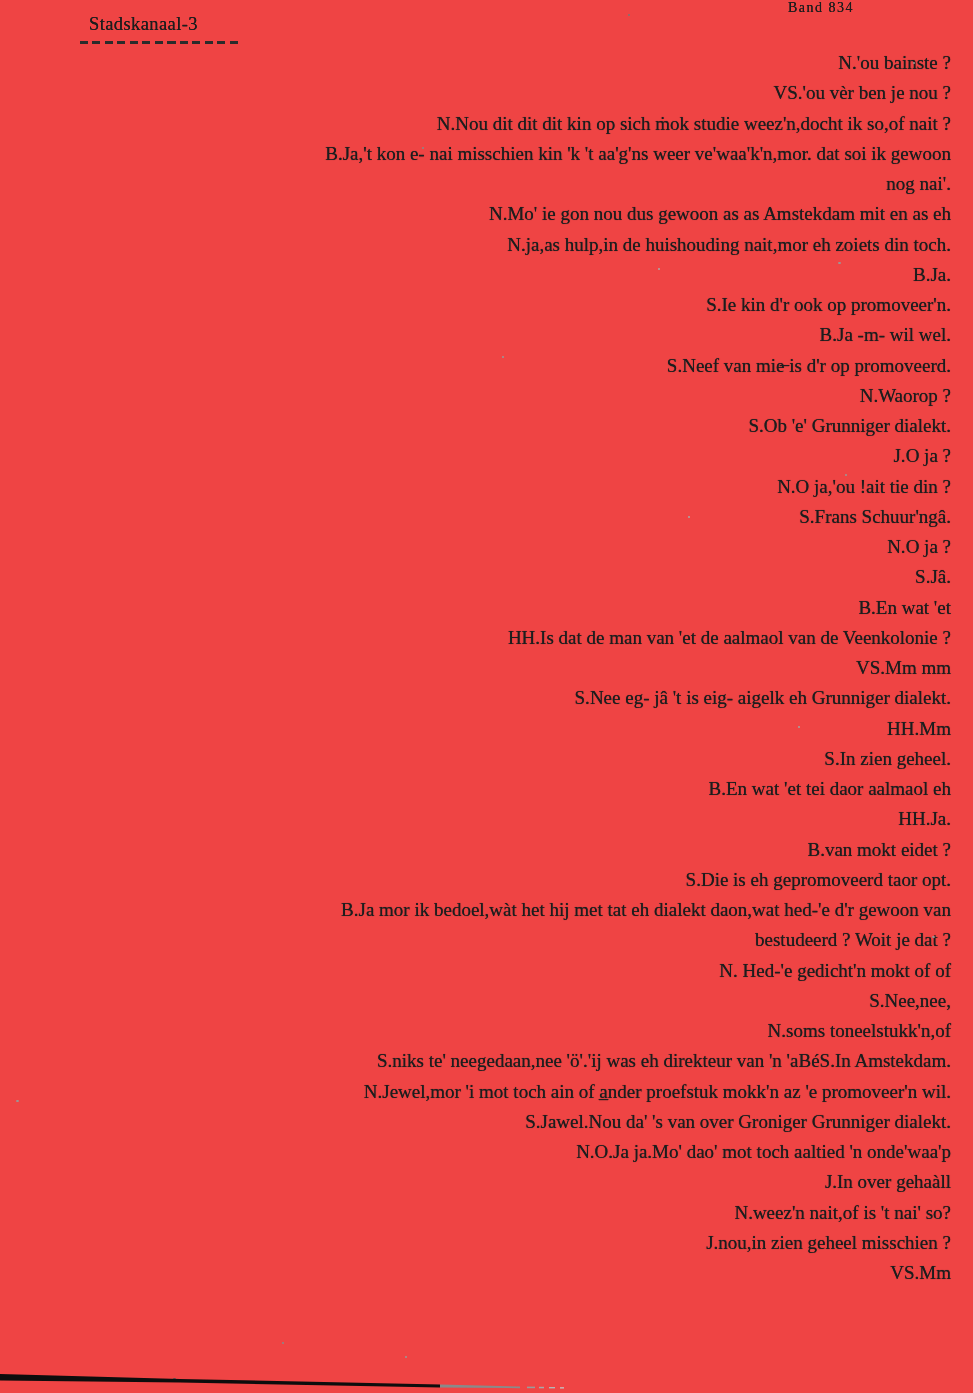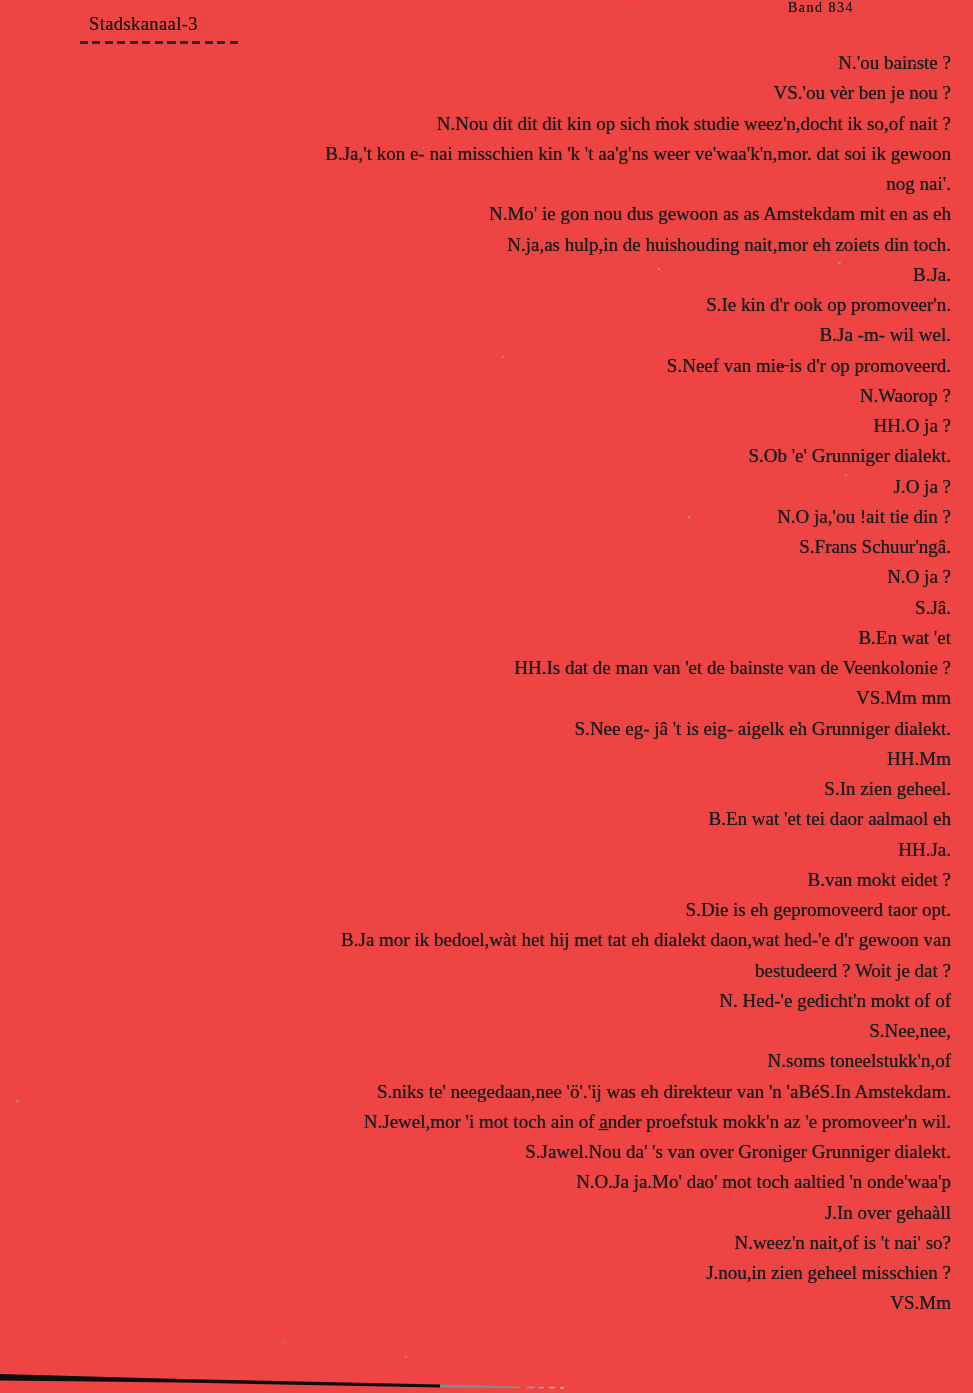--- a/index.html
+++ b/index.html
@@ -96,37 +96,36 @@
     <div class="line"><span class="speaker">B.</span><span class="text">Ja.</span></div>
 
     <div class="line"><span class="speaker">S.</span><span class="text">Ie kin d'r ook op promoveer'n.</span></div>
 
     <div class="line"><span class="speaker">B.</span><span class="text">Ja -m- wil wel.</span></div>
 
     <div class="line"><span class="speaker">S.</span><span class="text">Neef van mie̶ is d'r op promoveerd.</span></div>
 
     <div class="line"><span class="speaker">N.</span><span class="text">Waorop ?</span></div>
 
-    <div class="line"><span class="speaker">HH.</span><span class="text">O ja ?</span></div>
 
     <div class="line"><span class="speaker">S.</span><span class="text">Ob 'e' Grunniger dialekt.</span></div>
 
     <div class="line"><span class="speaker">J.</span><span class="text">O ja ?</span></div>
 
     <div class="line"><span class="speaker">N.</span><span class="text">O ja,'ou !ait tie din ?</span></div>
 
     <div class="line"><span class="speaker">S.</span><span class="text">Frans Schuur'ngâ.</span></div>
 
     <div class="line"><span class="speaker">N.</span><span class="text">O ja ?</span></div>
 
     <div class="line"><span class="speaker">S.</span><span class="text">Jâ.</span></div>
 
     <div class="line"><span class="speaker">B.</span><span class="text">En wat 'et</span></div>
 
-    <div class="line"><span class="speaker">HH.</span><span class="text">Is dat de man van 'et de bainste van de Veenkolonie ?</span></div>
+    <div class="line"><span class="speaker">HH.</span><span class="text">Is dat de man van 'et de aalmaol van de Veenkolonie ?</span></div>
 
     <div class="line"><span class="speaker">VS.</span><span class="text">Mm mm</span></div>
 
     <div class="line"><span class="speaker">S.</span><span class="text">Nee eg- jâ 't is eig- aigelk eh Grunniger dialekt.</span></div>
 
     <div class="line"><span class="speaker">HH.</span><span class="text">Mm</span></div>
 
     <div class="line"><span class="speaker">S.</span><span class="text">In zien geheel.</span></div>
 
     <div class="line"><span class="speaker">B.</span><span class="text">En wat 'et tei daor aalmaol eh</span></div>

